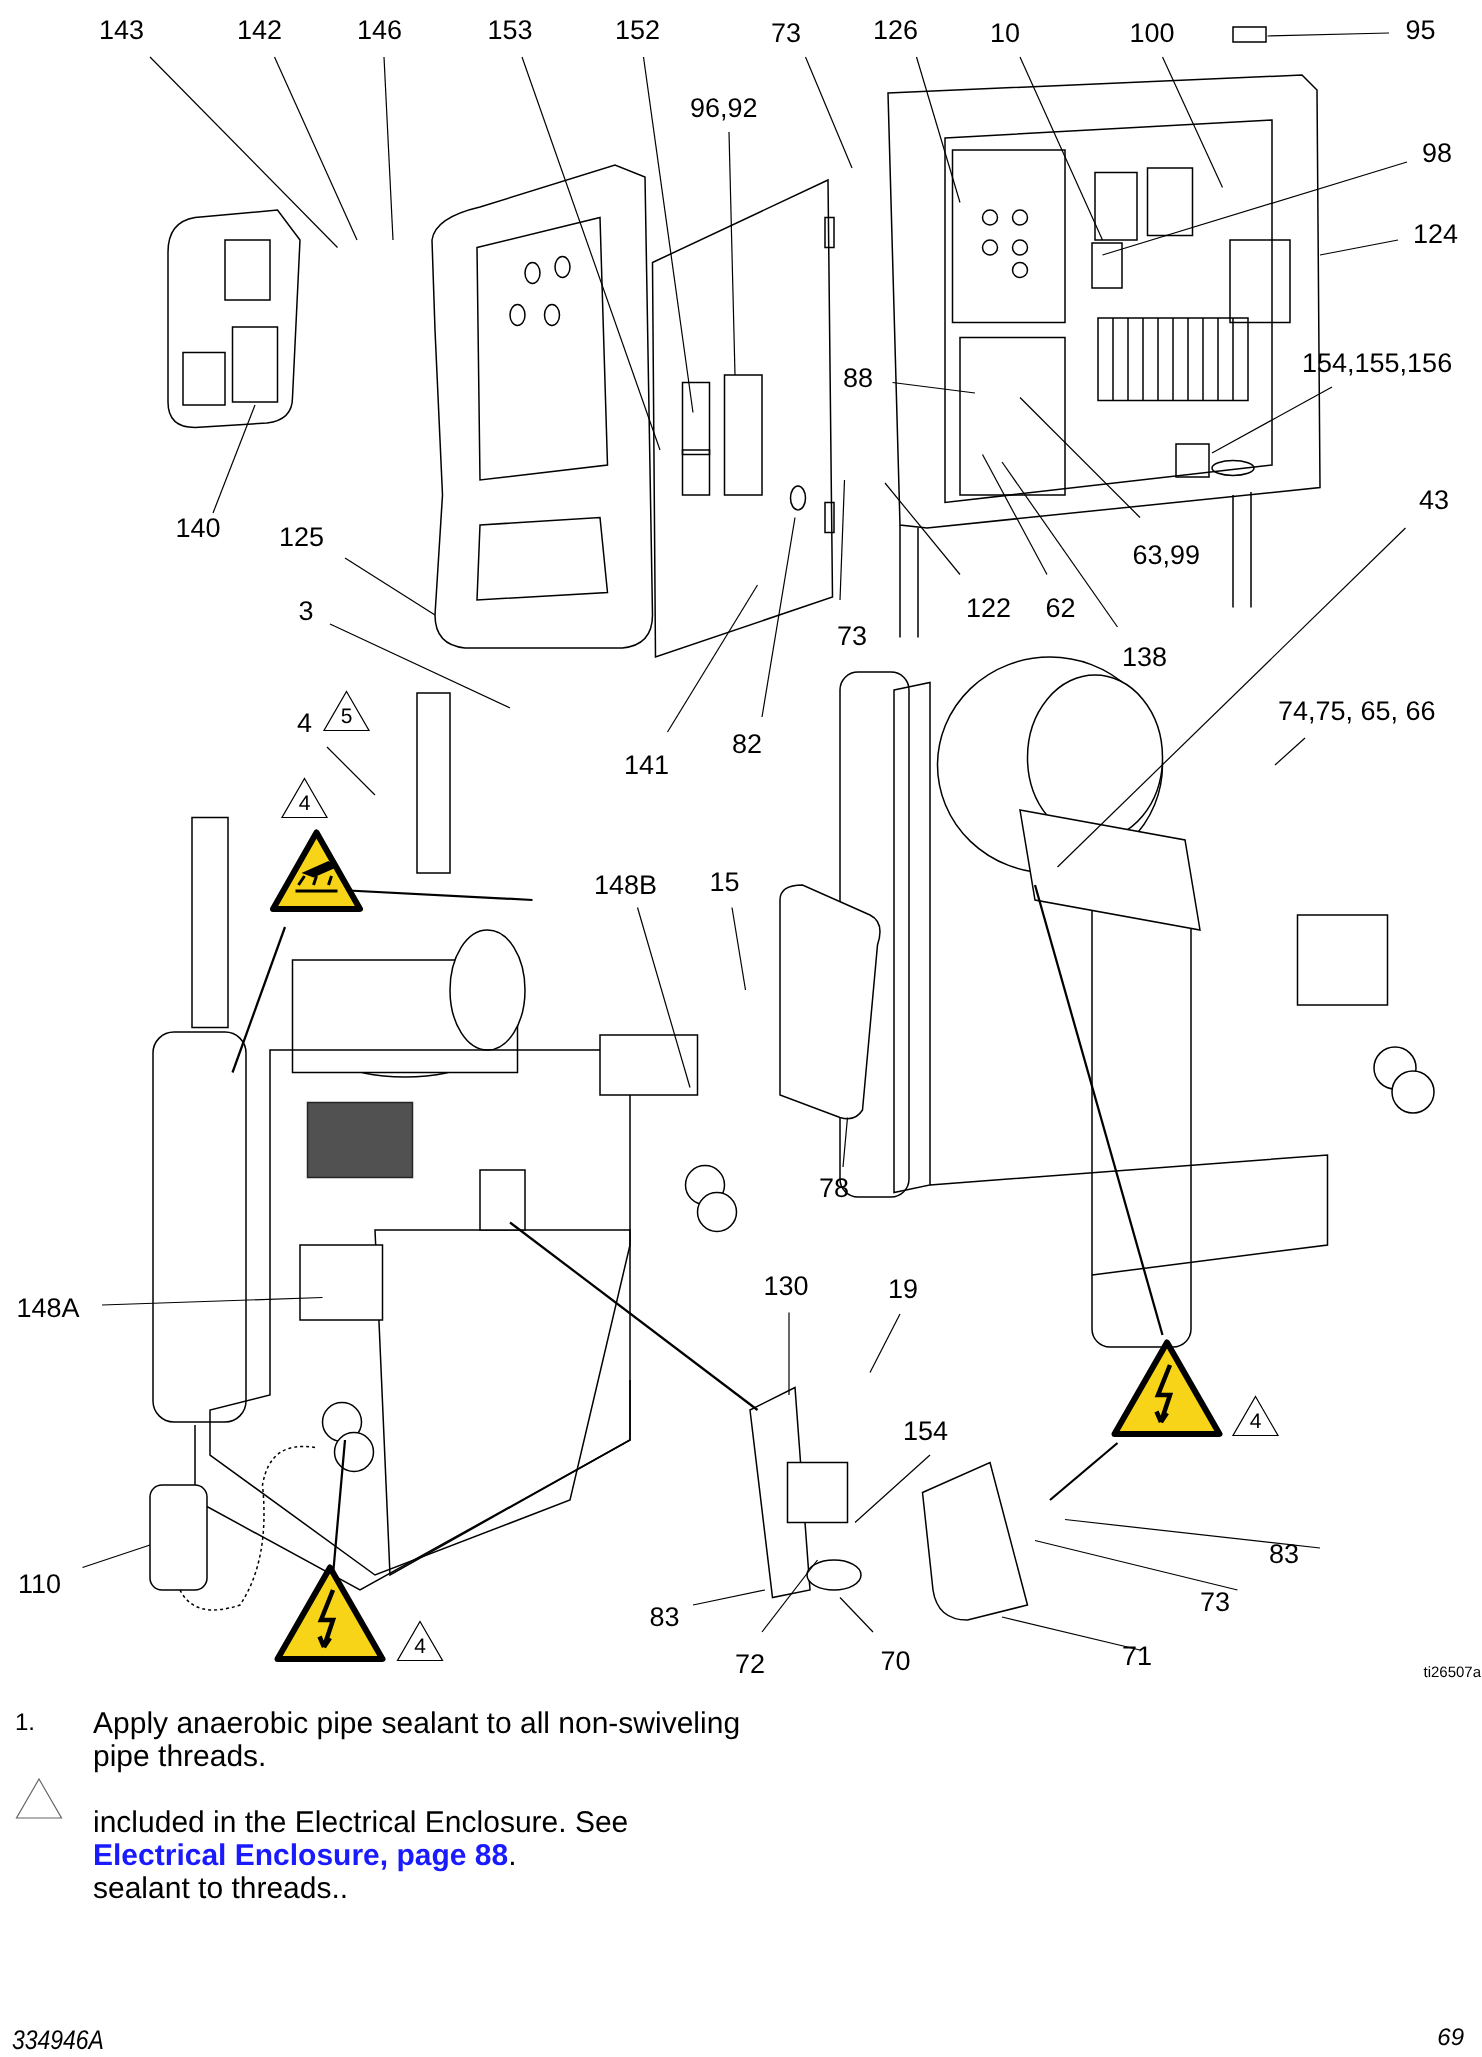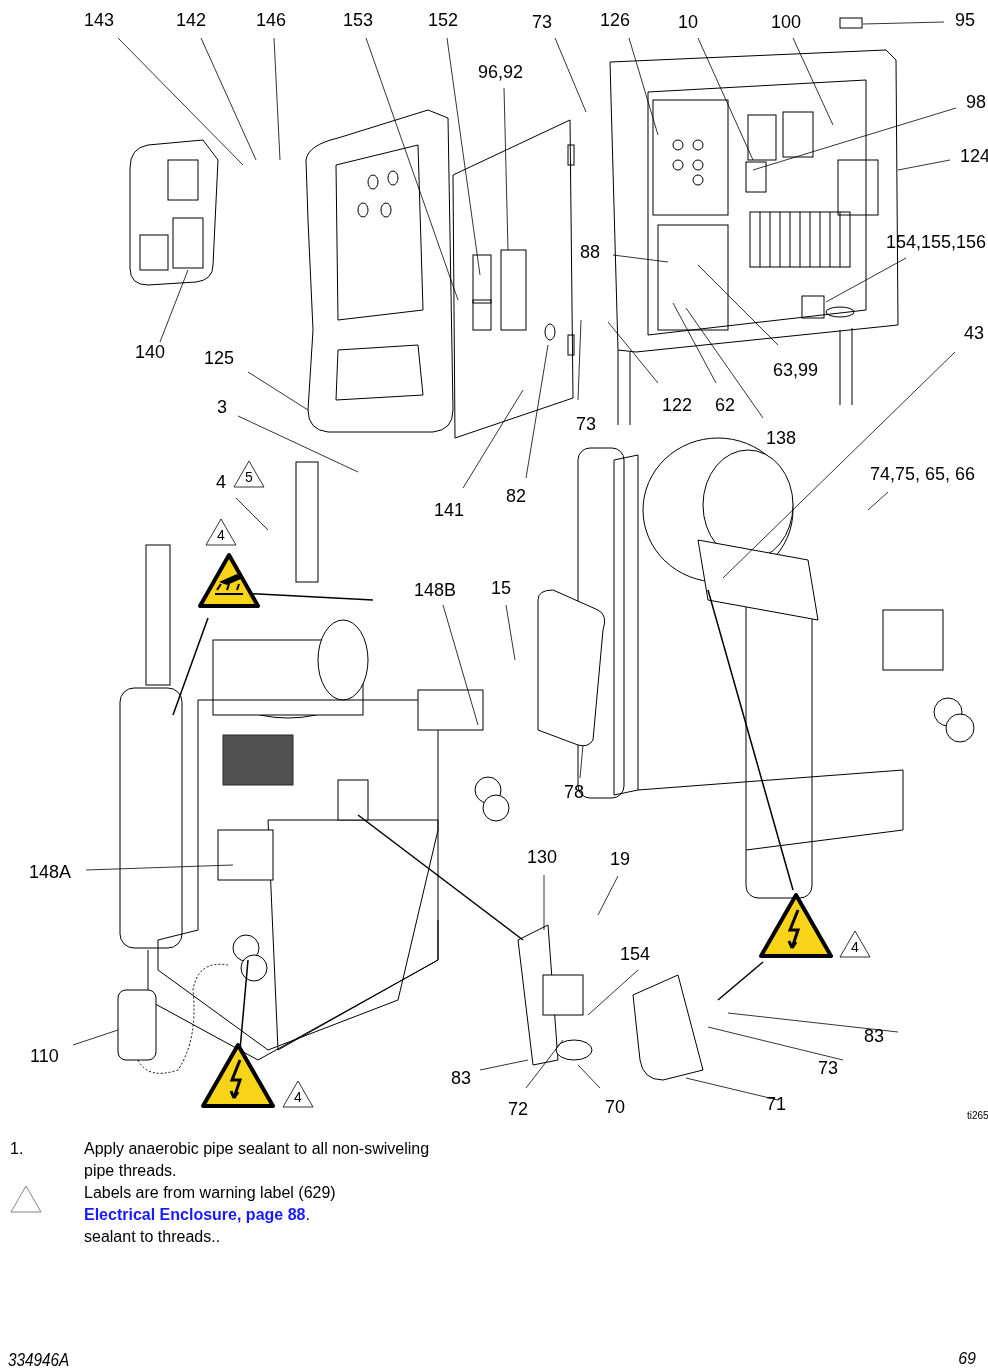--- a/index.html
+++ b/index.html
@@ -1,29 +1,29 @@
 <!DOCTYPE html>
 <html><head>
 <meta charset="utf-8">
 <style>
   html, body { margin: 0; padding: 0; background: #ffffff; }
   body { width: 988px; height: 1371px; position: relative; overflow: hidden;
          font-family: "Liberation Sans", sans-serif; color: #000; }
-  #figure { position: absolute; left: 18px; top: 0; width: 860px; height: 1130px; }
+  #figure { position: absolute; left: 0; top: 0; width: 860px; height: 1130px; }
   .callout { position: absolute; font-size: 18px; line-height: 20px; white-space: nowrap;
              font-family: "Liberation Sans", sans-serif; }
   .tri-ref { position: absolute; width: 34px; height: 30px; }
   .tri-ref svg { width: 34px; height: 30px; display: block; }
   .tri-ref span { position: absolute; left: 0; width: 34px; top: 10px; text-align: center;
                   font-size: 14px; line-height: 16px; }
   .ti-ref { position: absolute; font-size: 10px; padding-left: 28px; }
   #notes { position: absolute; left: 0; top: 1138px; width: 520px; }
   .note-row { position: relative; height: 22px; }
   .note-num { position: absolute; left: 10px; font-size: 16px; line-height: 22px; }
-  .note-text { position: absolute; left: 84px; font-size: 16px; line-height: 22px; white-space: nowrap; }
+  .note-text { position: absolute; left: 62px; font-size: 20px; line-height: 22px; white-space: nowrap; }
   .note-link { color: #1a1aff; cursor: pointer; font-weight: bold; }
   .note-tri { position: absolute; left: 9px; width: 34px; height: 30px; }
   #footer-left { position: absolute; left: 8px; top: 1350px; font-size: 18px; font-style: italic;
                  transform: scaleX(0.85); transform-origin: left; }
   #footer-right { position: absolute; right: 12px; top: 1350px; font-size: 16px; font-style: italic; }
 </style>
 </head>
 <body>
 
 <div id="figure">
@@ -277,21 +277,23 @@
     <span class="note-num">1.</span>
     <span class="note-text">Apply anaerobic pipe sealant to all non-swiveling</span>
   </div>
   <div class="note-row">
     <span class="note-text">pipe threads.</span>
   </div>
   <div class="note-row">
     <svg class="note-tri" style="top:2px" viewBox="0 0 34 30">
         <path d="M17 2 L32 28 L2 28 Z" fill="#fff" stroke="#666" stroke-width="0.8"></path>
       </svg>
-    <span class="note-text">Labels are from warning label (629)</span>
+  </div>
+  <div class="note-row">
+    <span class="note-text">included in the Electrical Enclosure.  See</span>
   </div>
   <div class="note-row">
     <span class="note-text"><span class="note-link">Electrical Enclosure, page 88</span><span>.</span></span>
   </div>
   <div class="note-row">
     <span class="note-text">sealant to threads..</span>
   </div>
 </div>
 
 <div id="footer-left">334946A</div>

